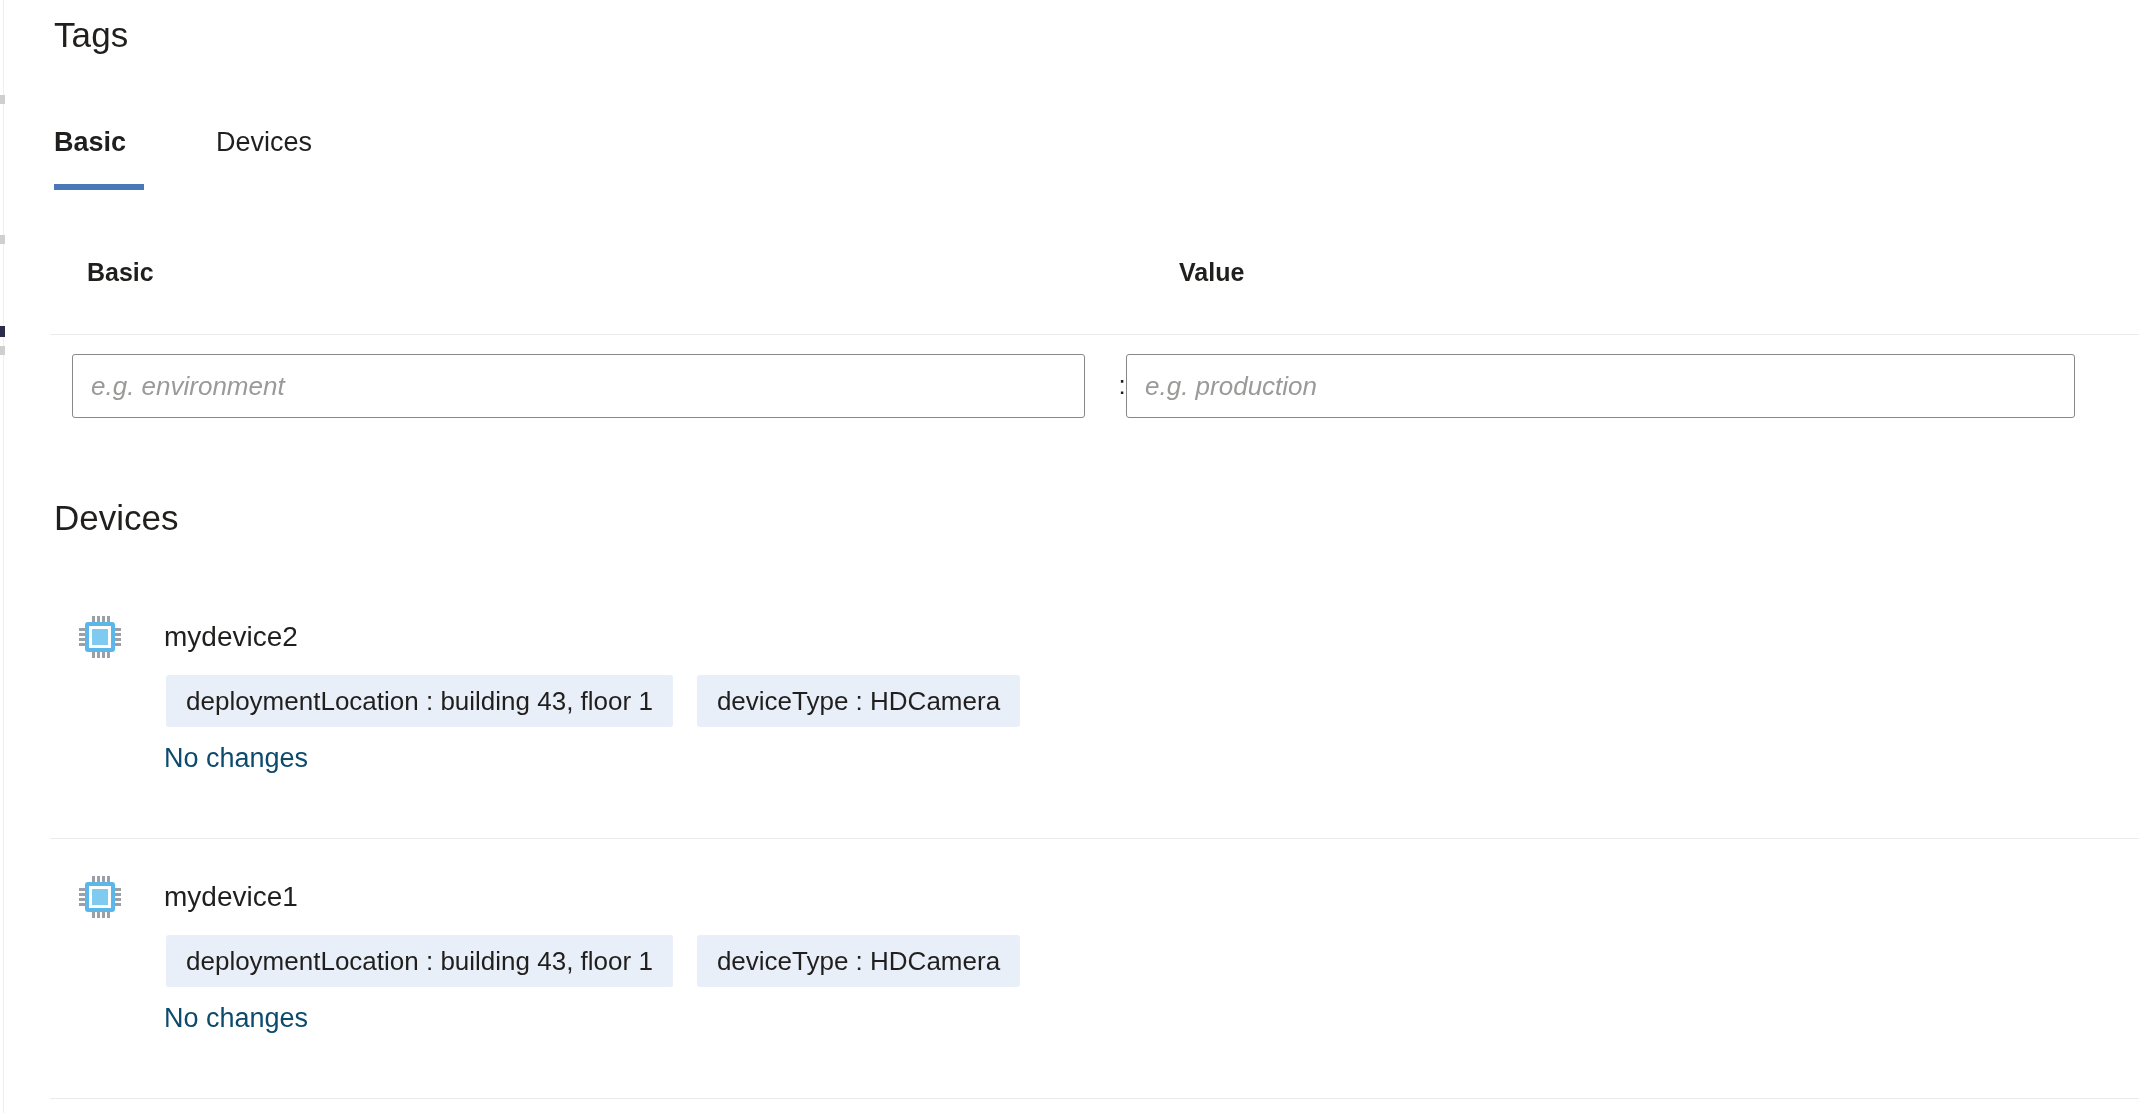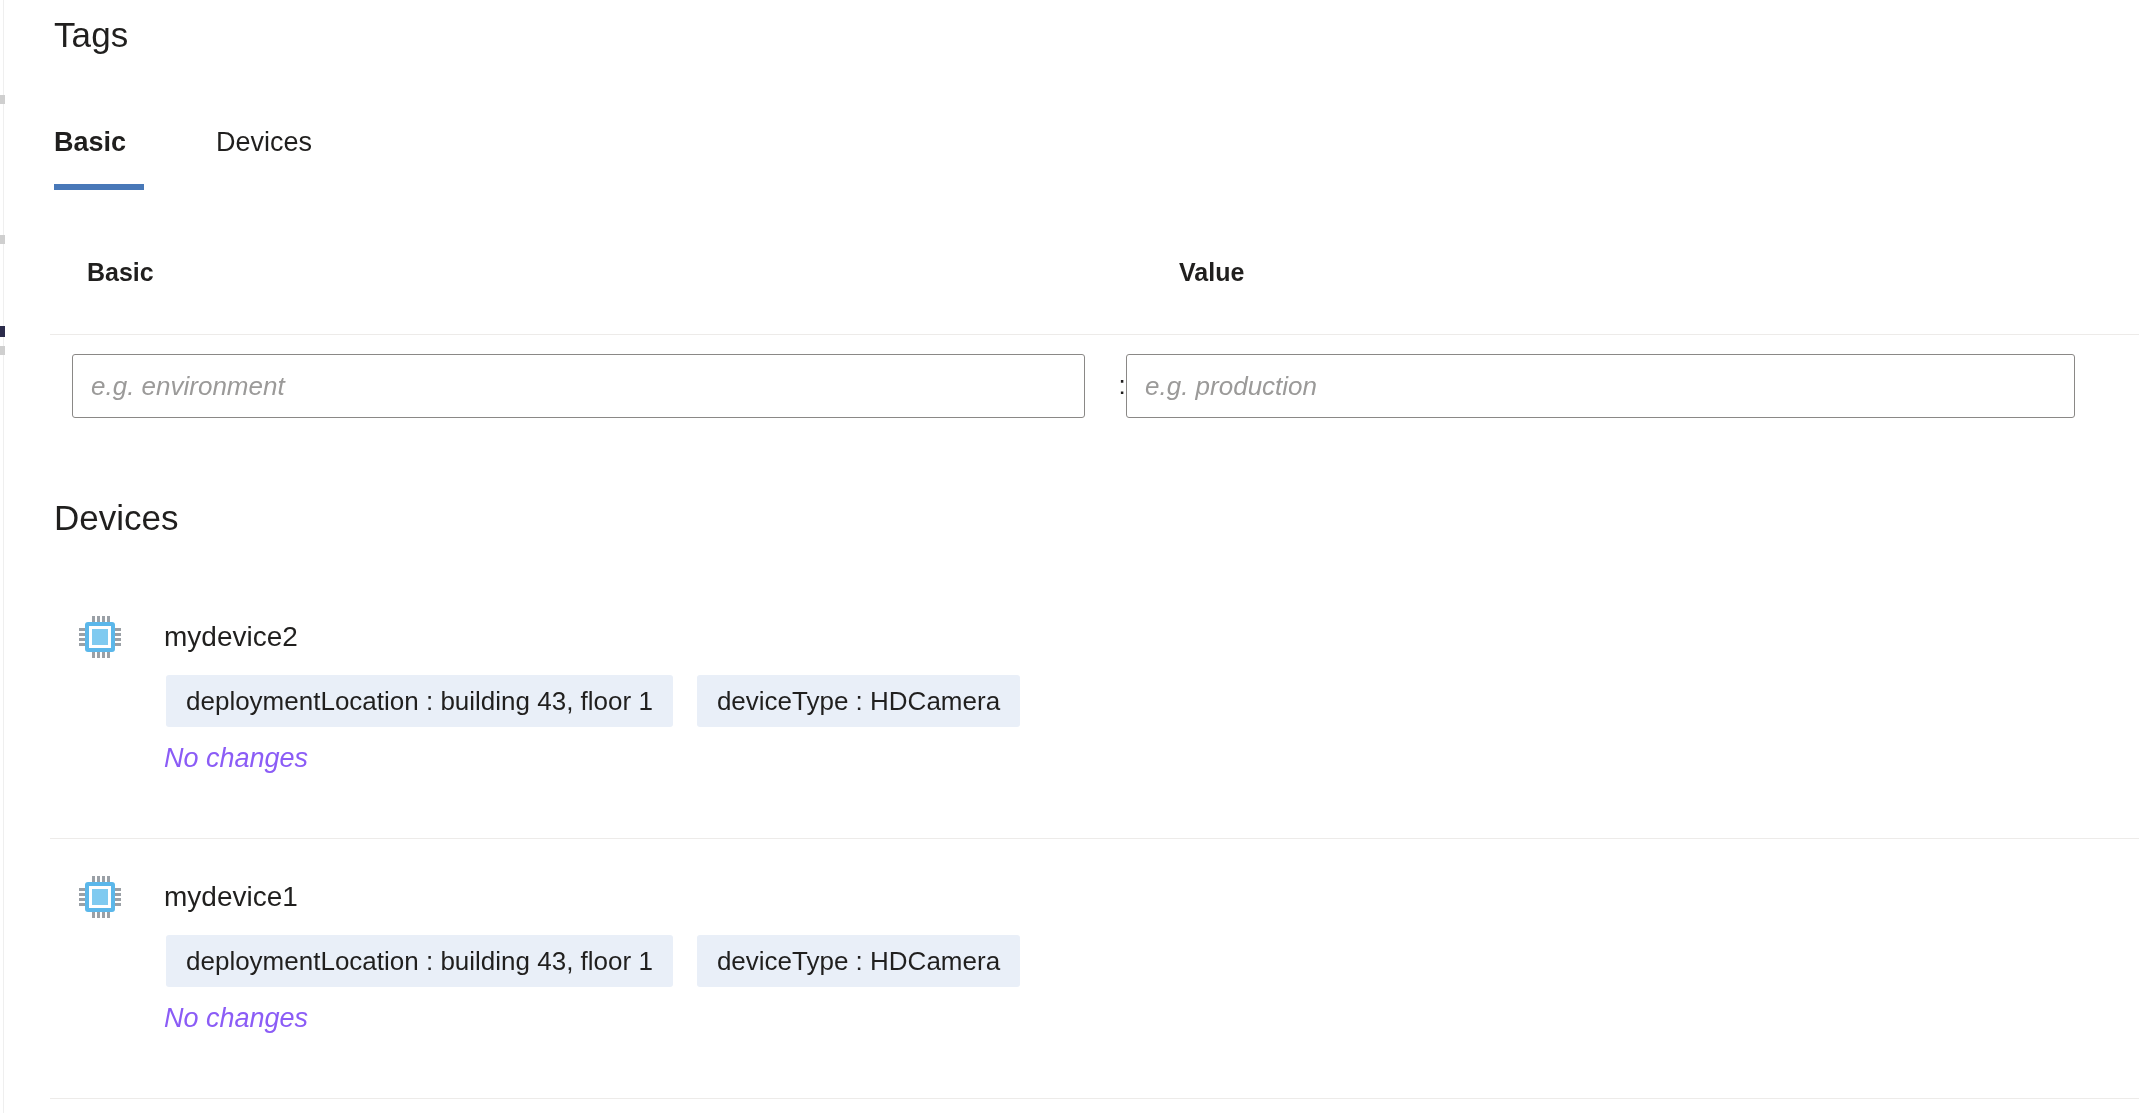--- a/index.html
+++ b/index.html
@@ -184,23 +184,22 @@
     padding: 0 20px;
     border-radius: 3px;
     white-space: nowrap;
   }
 
   .dev-status {
     position: absolute;
     left: 164px;
     top: 128px;
     font-size: 27px;
-    color: #8b5cf6;
+    color: #0c4a6e;
     white-space: nowrap;
-    font-style: italic;
   }
 </style>
 </head>
 <body>
 
 <div class="left-edge"></div>
 <div class="left-tick t1"></div>
 <div class="left-tick t2"></div>
 <div class="left-tick t3"></div>
 <div class="left-tick t4"></div>

